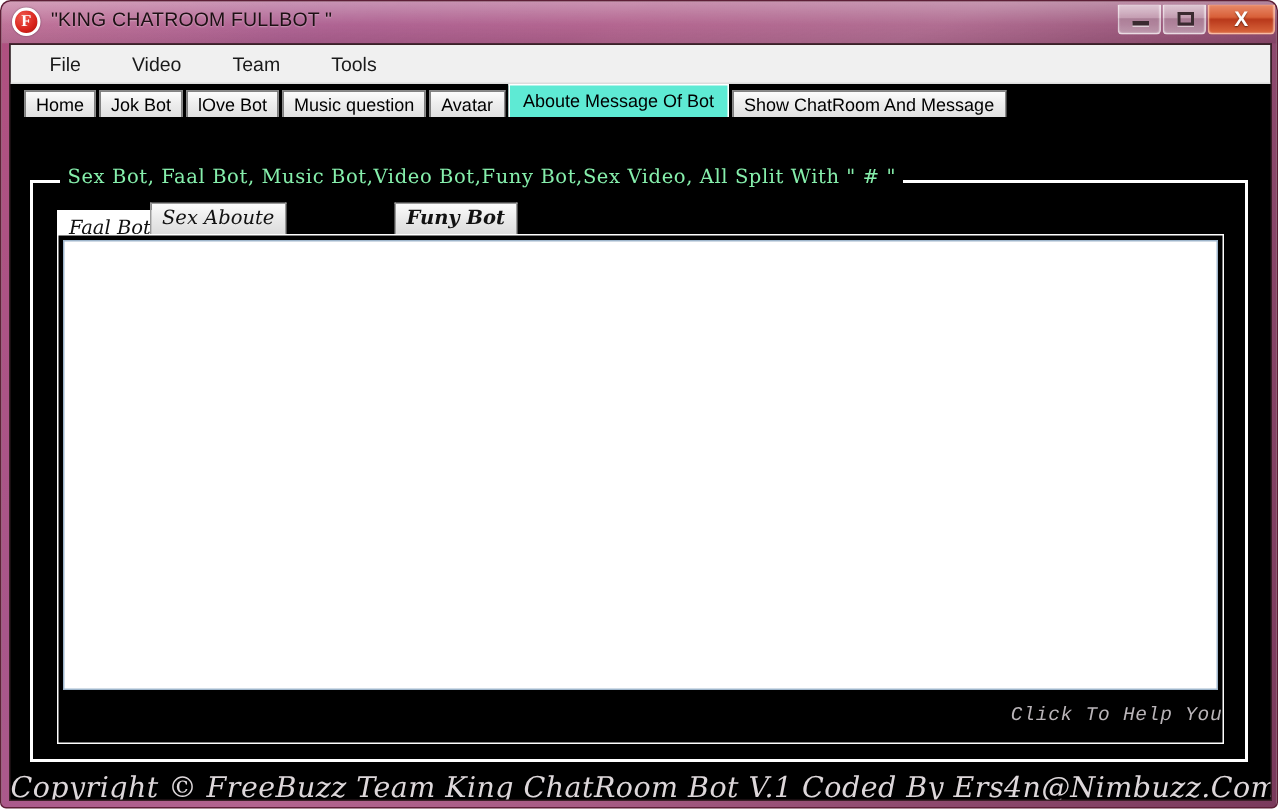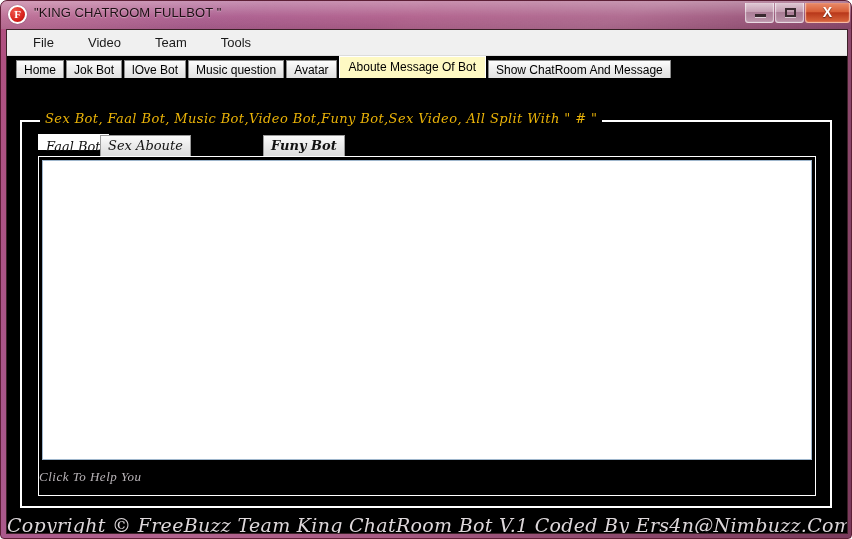--- a/index.html
+++ b/index.html
@@ -182,21 +182,21 @@
     margin-right: 2px;
     box-sizing: border-box;
     background: linear-gradient(to bottom, #fdfdfd 0%, #eeeeee 45%, #e0e0e0 100%);
     border: 1px solid #8a8a8a;
     border-bottom: none;
     white-space: nowrap;
   }
   .tab.active {
     height: 22px;
     line-height: 21px;
-    background: #fef9c3;
+    background: #5eead4;
     border-color: #ffffff;
     font-size: 12px;
     padding: 0 9px;
   }
 
   
   .body-black {
     position: absolute;
     left: 0; top: 48px;
     width: 840px;
@@ -212,23 +212,22 @@
     height: 388px;
     border: 2px solid #ffffff;
     box-sizing: border-box;
     background: #000000;
   }
   .group-label {
     position: absolute;
     left: 18px; top: -11px;
     background: #000000;
     padding: 0 5px;
-    color: #eab308;
-    font-size: 13px;
-    font-style: italic;
+    color: #86efac;
+    font-size: 13px;
     font-family: "DejaVu Serif", serif;
     letter-spacing: 0.4px;
     white-space: nowrap;
   }
 
   
   .inner-tabstrip {
     position: absolute;
     left: 16px; top: 10px;
     width: 778px;
@@ -245,21 +244,21 @@
     font-family: "DejaVu Serif", serif;
     color: #111111;
     padding: 0 7px;
     box-sizing: border-box;
     background: linear-gradient(to bottom, #fbfbfb 0%, #eaeaea 50%, #dcdcdc 100%);
     border: 1px solid #9a9a9a;
     border-bottom: none;
     white-space: nowrap;
   }
   .inner-tab.active {
-    top: 2px;
+    top: 8px;
     height: 16px;
     line-height: 23px;
     background: #ffffff;
     border-color: #ffffff;
   }
 
   
   .tabpage {
     position: absolute;
     left: 16px; top: 34px;
@@ -276,25 +275,25 @@
     height: 300px;
     background: #ffffff;
     border: 1px solid #9fb6cc;
     box-sizing: border-box;
     overflow: hidden;
   }
   .helper-text {
     position: absolute;
     left: 0; right: 0;
     top: 312px;
-    text-align: left;
+    text-align: right;
     color: #b9b4b8;
     font-size: 13px;
     font-style: italic;
-    font-family: Liberation Serif, serif;
+    font-family: Liberation Mono, monospace;
     letter-spacing: 0.5px;
   }
 
   
   .copyright {
     position: absolute;
     left: 0; right: 0;
     top: 436px;
     text-align: center;
     color: #ddd7da;

